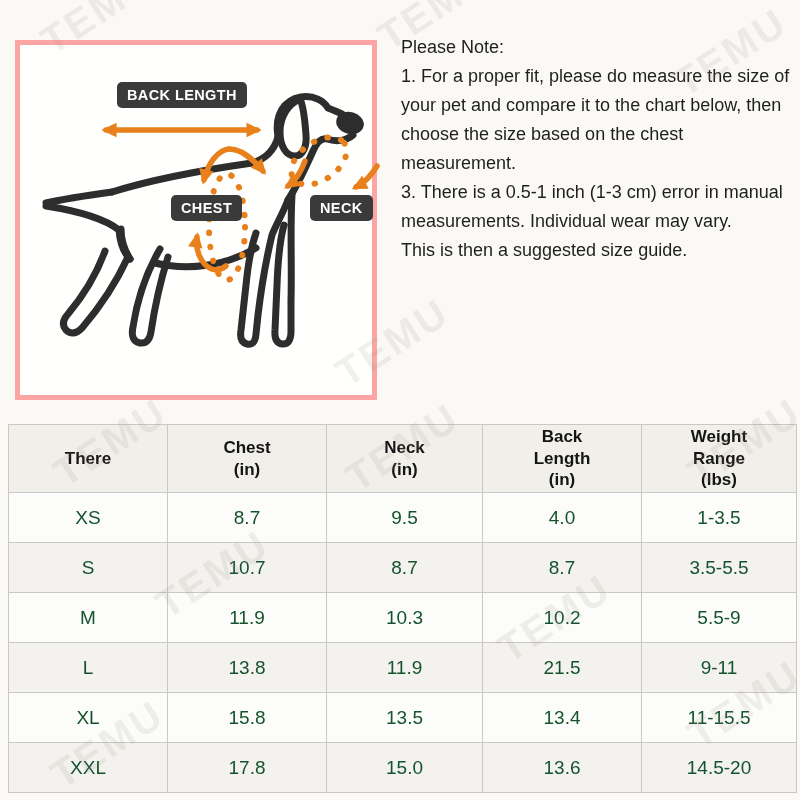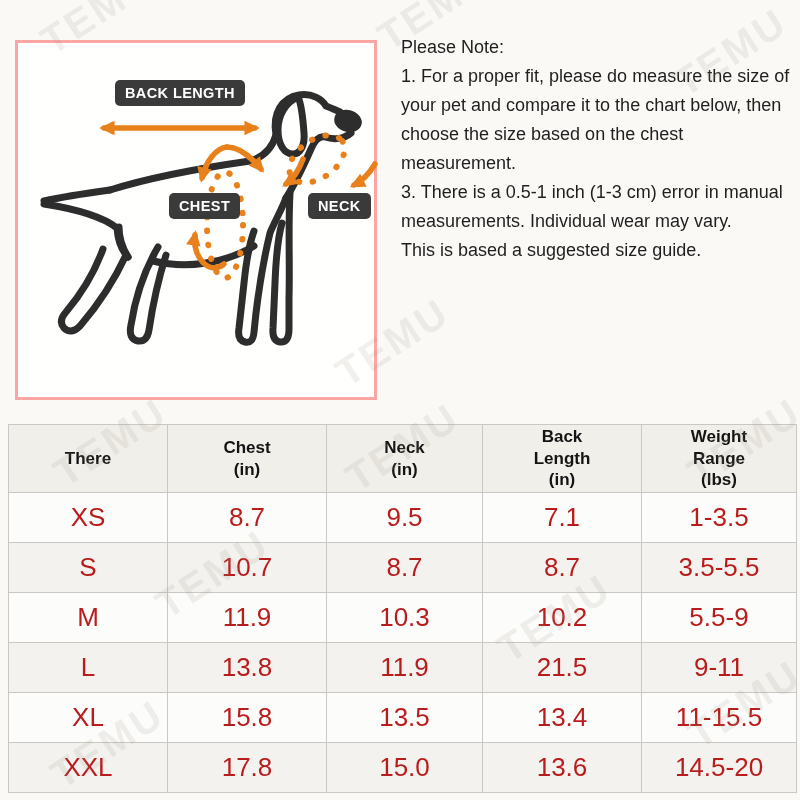--- a/index.html
+++ b/index.html
@@ -19,21 +19,21 @@
     color:rgba(158,150,138,0.14);
     transform:rotate(-33deg);
     z-index:9; pointer-events:none; user-select:none;
   }
 
   
   .panel {
     position:absolute; left:15px; top:40px;
     width:362px; height:360px;
     background:#FFFFFE;
-    border:3px solid #fca5a5;
+    border:5px solid #fca5a5;
     box-sizing:border-box;
     z-index:1;
   }
   .panel svg { position:absolute; left:0; top:0; }
   .chip {
     position:absolute;
     background:#3A3A3A; color:#FFFFFF;
     font-size:14.5px; font-weight:bold; letter-spacing:0.4px;
     padding:5px 10px 5px 10px;
     border-radius:5px;
@@ -62,23 +62,23 @@
   }
   .size-chart th {
     background:#F1EFEA;
     font-size:17px; font-weight:bold; line-height:1.28;
     white-space:pre-line;
     height:67px;
     color:#141414;
   }
   .size-chart td {
     height:49px;
-    font-size:26px;
+    font-size:19px;
     background:#FCFCFA;
-    color:#b91c1c;
+    color:#14532d;
   }
   .size-chart tr.alt td { background:#F3F2EE; }
   .size-chart th, .size-chart td {
     border:1px solid #C9C8C4;
     padding:0;
   }
 </style>
 </head>
 <body>
 
@@ -150,21 +150,21 @@
 
   <div class="chip chip-backlength">BACK LENGTH</div>
   <div class="chip chip-chest">CHEST</div>
   <div class="chip chip-neck">NECK</div>
 </div>
 
 <div class="note">
   <p>Please Note:</p>
   <p>1. For a proper fit, please do measure the size of your pet and compare it to the chart below, then choose the size based on the chest measurement.</p>
   <p>3. There is a 0.5-1 inch (1-3 cm) error in manual measurements. Individual wear may vary.</p>
-  <p>This is based a suggested size guide.</p>
+  <p>This is then a suggested size guide.</p>
 </div>
 
 <table class="size-chart">
   <colgroup>
       <col style="width:159px">
       <col style="width:159px">
       <col style="width:156px">
       <col style="width:159px">
       <col style="width:155px">
     </colgroup>
@@ -181,21 +181,21 @@
       <th>Weight
 Range
 (lbs)</th>
     </tr>
   </thead>
   <tbody>
     <tr>
       <td>XS</td>
       <td>8.7</td>
       <td>9.5</td>
-      <td>7.1</td>
+      <td>4.0</td>
       <td>1-3.5</td>
     </tr>
     <tr class="alt">
       <td>S</td>
       <td>10.7</td>
       <td>8.7</td>
       <td>8.7</td>
       <td>3.5-5.5</td>
     </tr>
     <tr>

